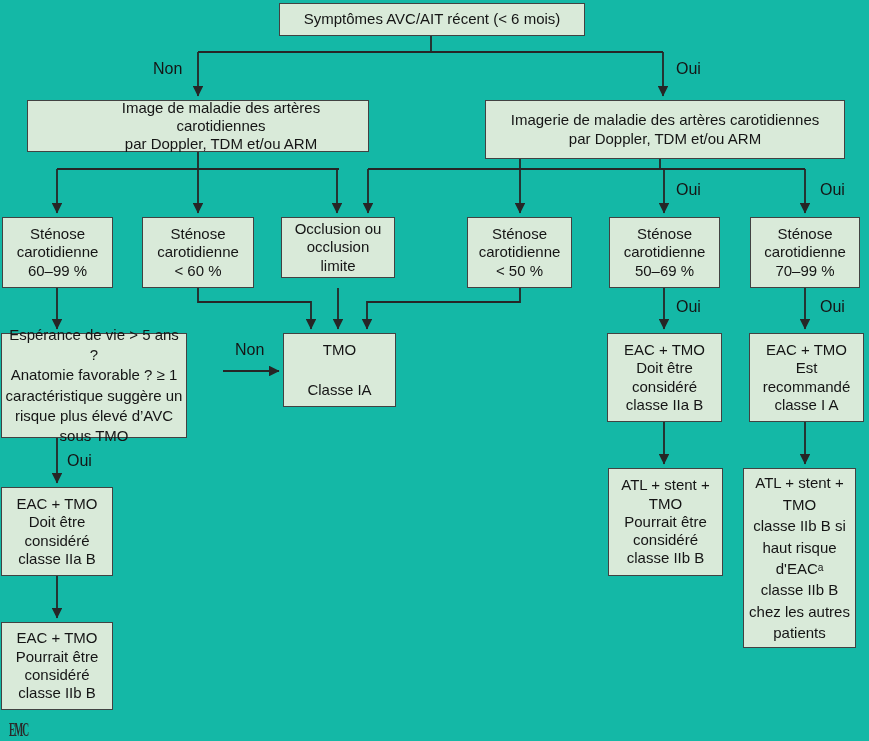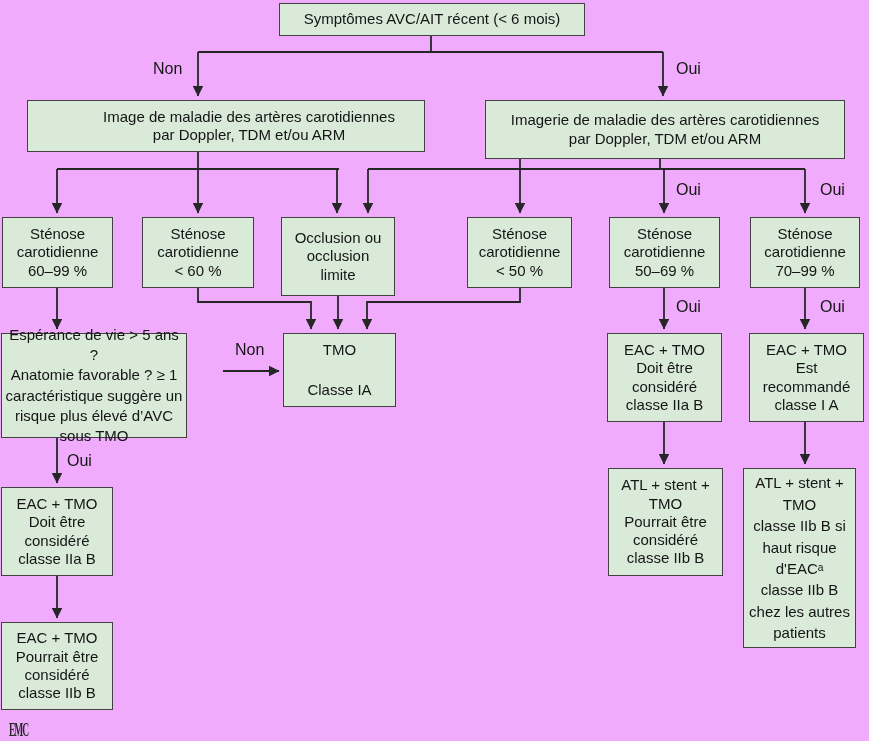--- a/index.html
+++ b/index.html
@@ -1,17 +1,17 @@
 <!DOCTYPE html>
 <html><head>
 <meta charset="utf-8">
 <style>
   html, body { margin:0; padding:0; background:#ffffff; }
   .canvas {
-    position:relative; width:869px; height:741px; background:#f0abfc;
+    position:relative; width:869px; height:741px; background:#14b8a6;
     font-family:"Liberation Sans", sans-serif; color:#151515; overflow:hidden;
   }
   svg.edges { position:absolute; left:0; top:0; width:869px; height:741px; }
   svg.edges path { stroke:#262626; stroke-width:1.8; fill:none; }
   .node {
     position:absolute; box-sizing:border-box;
     background:#d9ead9; border:1.5px solid #424242;
     display:flex; align-items:center; justify-content:center;
     text-align:center; white-space:pre-line;
     font-size:15px; line-height:1.22; padding:2px;
@@ -64,35 +64,35 @@
       <path d="M57,576 V618" marker-end="url(#arrow)"></path>
       <path d="M664,288 V329" marker-end="url(#arrow)"></path>
       <path d="M805,288 V329" marker-end="url(#arrow)"></path>
       <path d="M664,422 V464" marker-end="url(#arrow)"></path>
       <path d="M805,422 V464" marker-end="url(#arrow)"></path>
     </g>
   </svg>
 
   <div class="node" style="left:279px; top:3px; width:306px; height:33px;">Symptômes AVC/AIT récent (&lt; 6 mois)</div>
 
-  <div class="node" style="left:27px; top:100px; width:398px; height:52px;padding-left:48px;">Image de maladie des artères carotidiennes
+  <div class="node" style="left:27px; top:100px; width:342px; height:52px;padding-left:48px;">Image de maladie des artères carotidiennes
 par Doppler, TDM et/ou ARM</div>
 
   <div class="node" style="left:485px; top:100px; width:360px; height:59px;">Imagerie de maladie des artères carotidiennes
 par Doppler, TDM et/ou ARM</div>
 
   <div class="node" style="left:2px; top:217px; width:111px; height:71px;">Sténose
 carotidienne
 60–99 %</div>
 
   <div class="node" style="left:142px; top:217px; width:112px; height:71px;">Sténose
 carotidienne
 &lt; 60 %</div>
 
-  <div class="node" style="left:281px; top:217px; width:114px; height:79px;">Occlusion ou
+  <div class="node" style="left:281px; top:217px; width:114px; height:61px;">Occlusion ou
 occlusion
 limite</div>
 
   <div class="node" style="left:467px; top:217px; width:105px; height:71px;">Sténose
 carotidienne
 &lt; 50 %</div>
 
   <div class="node" style="left:609px; top:217px; width:111px; height:71px;">Sténose
 carotidienne
 50–69 %</div>

